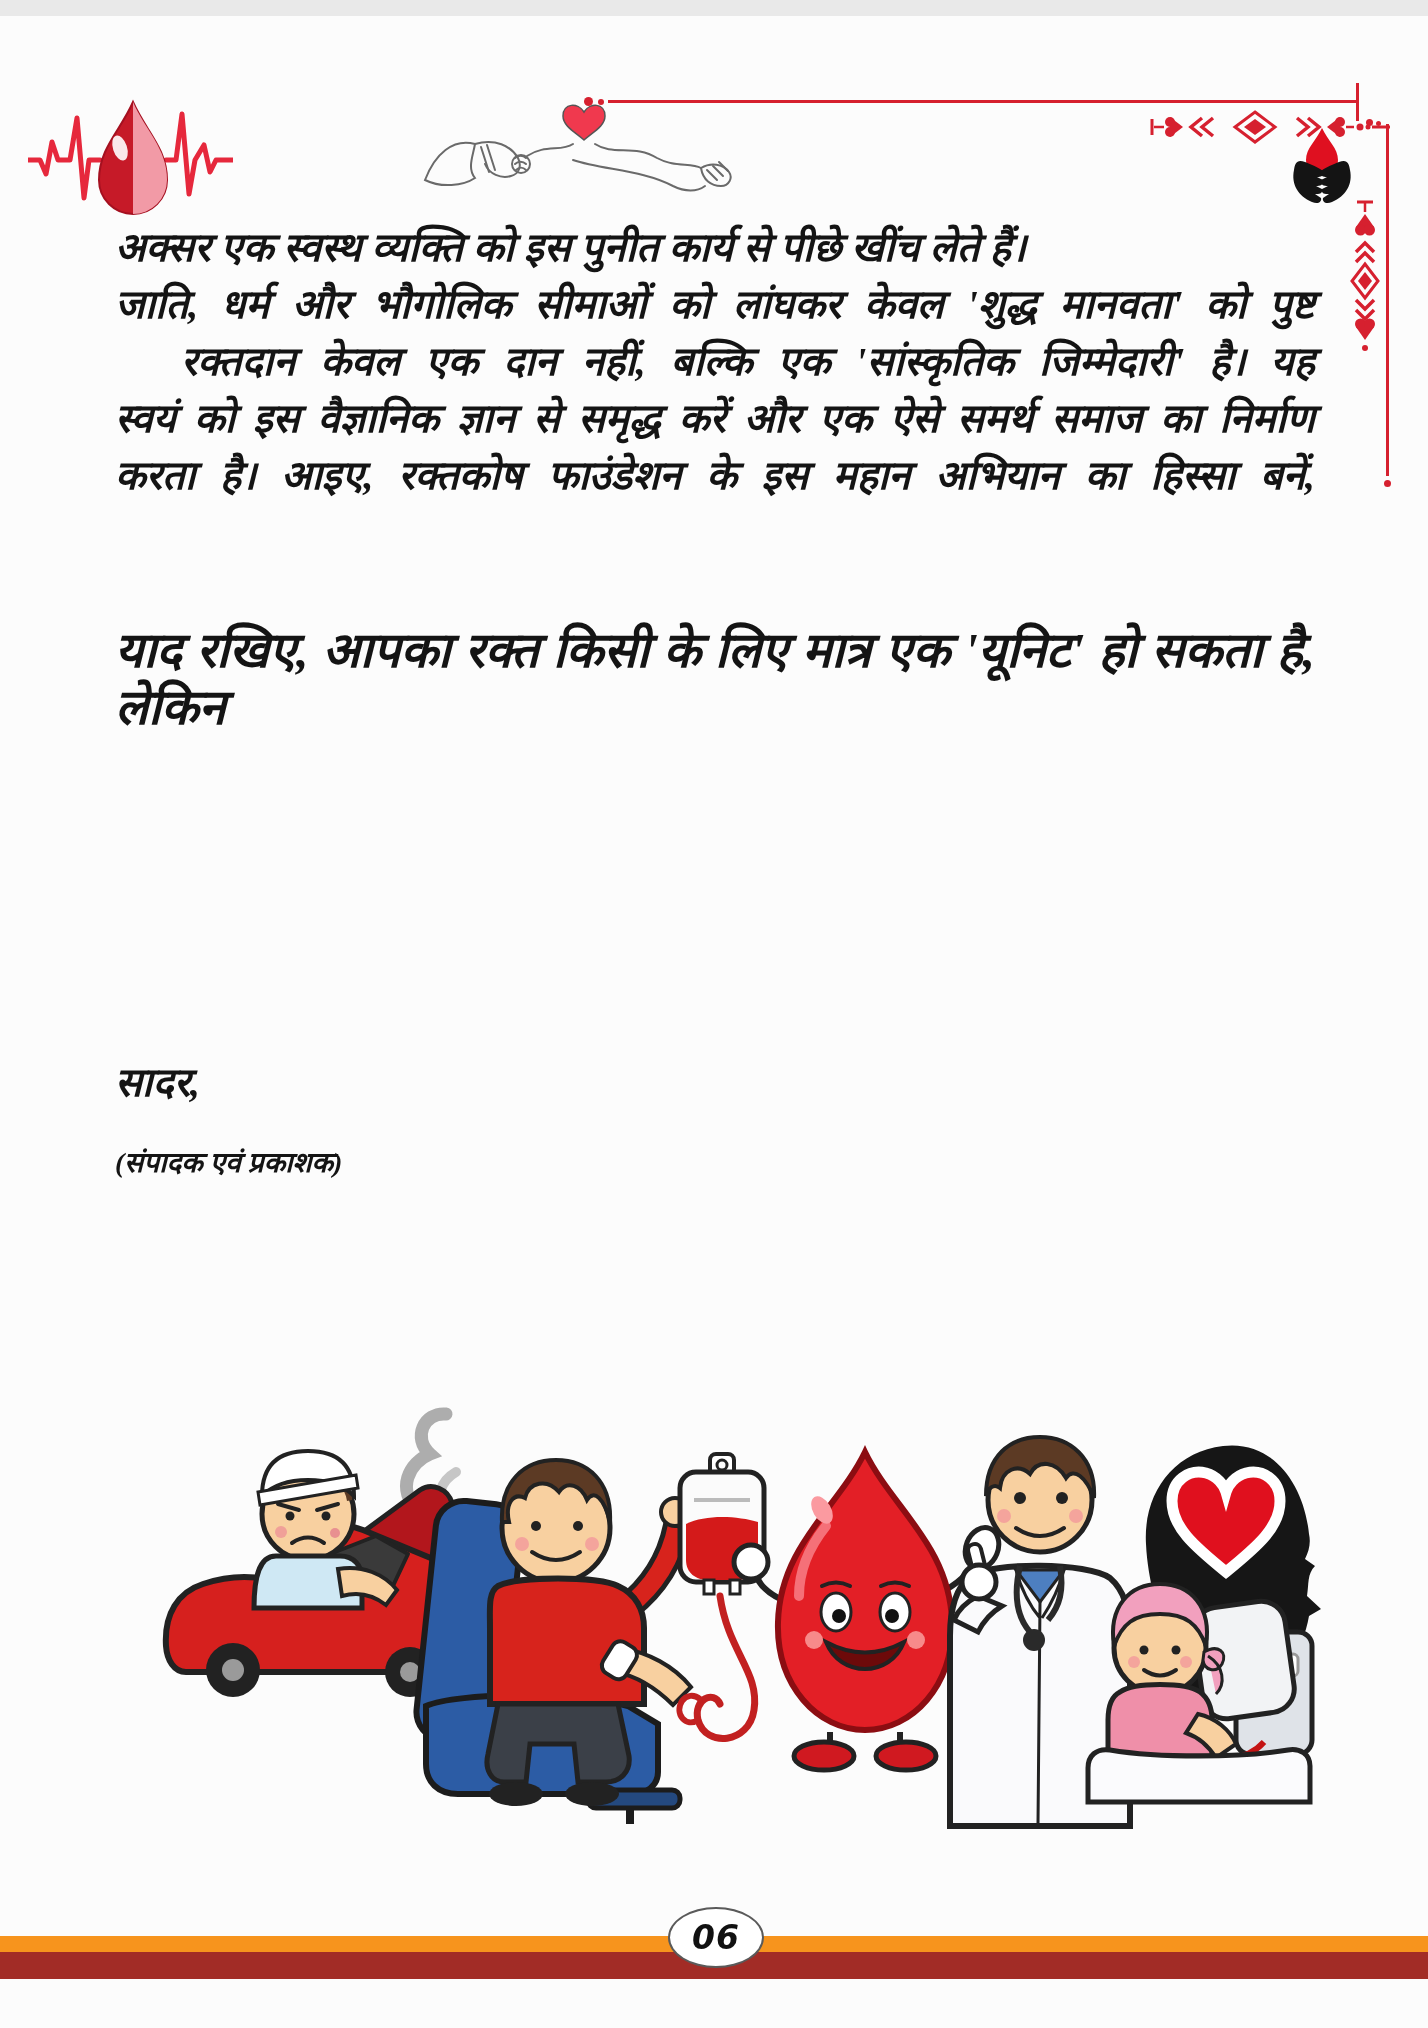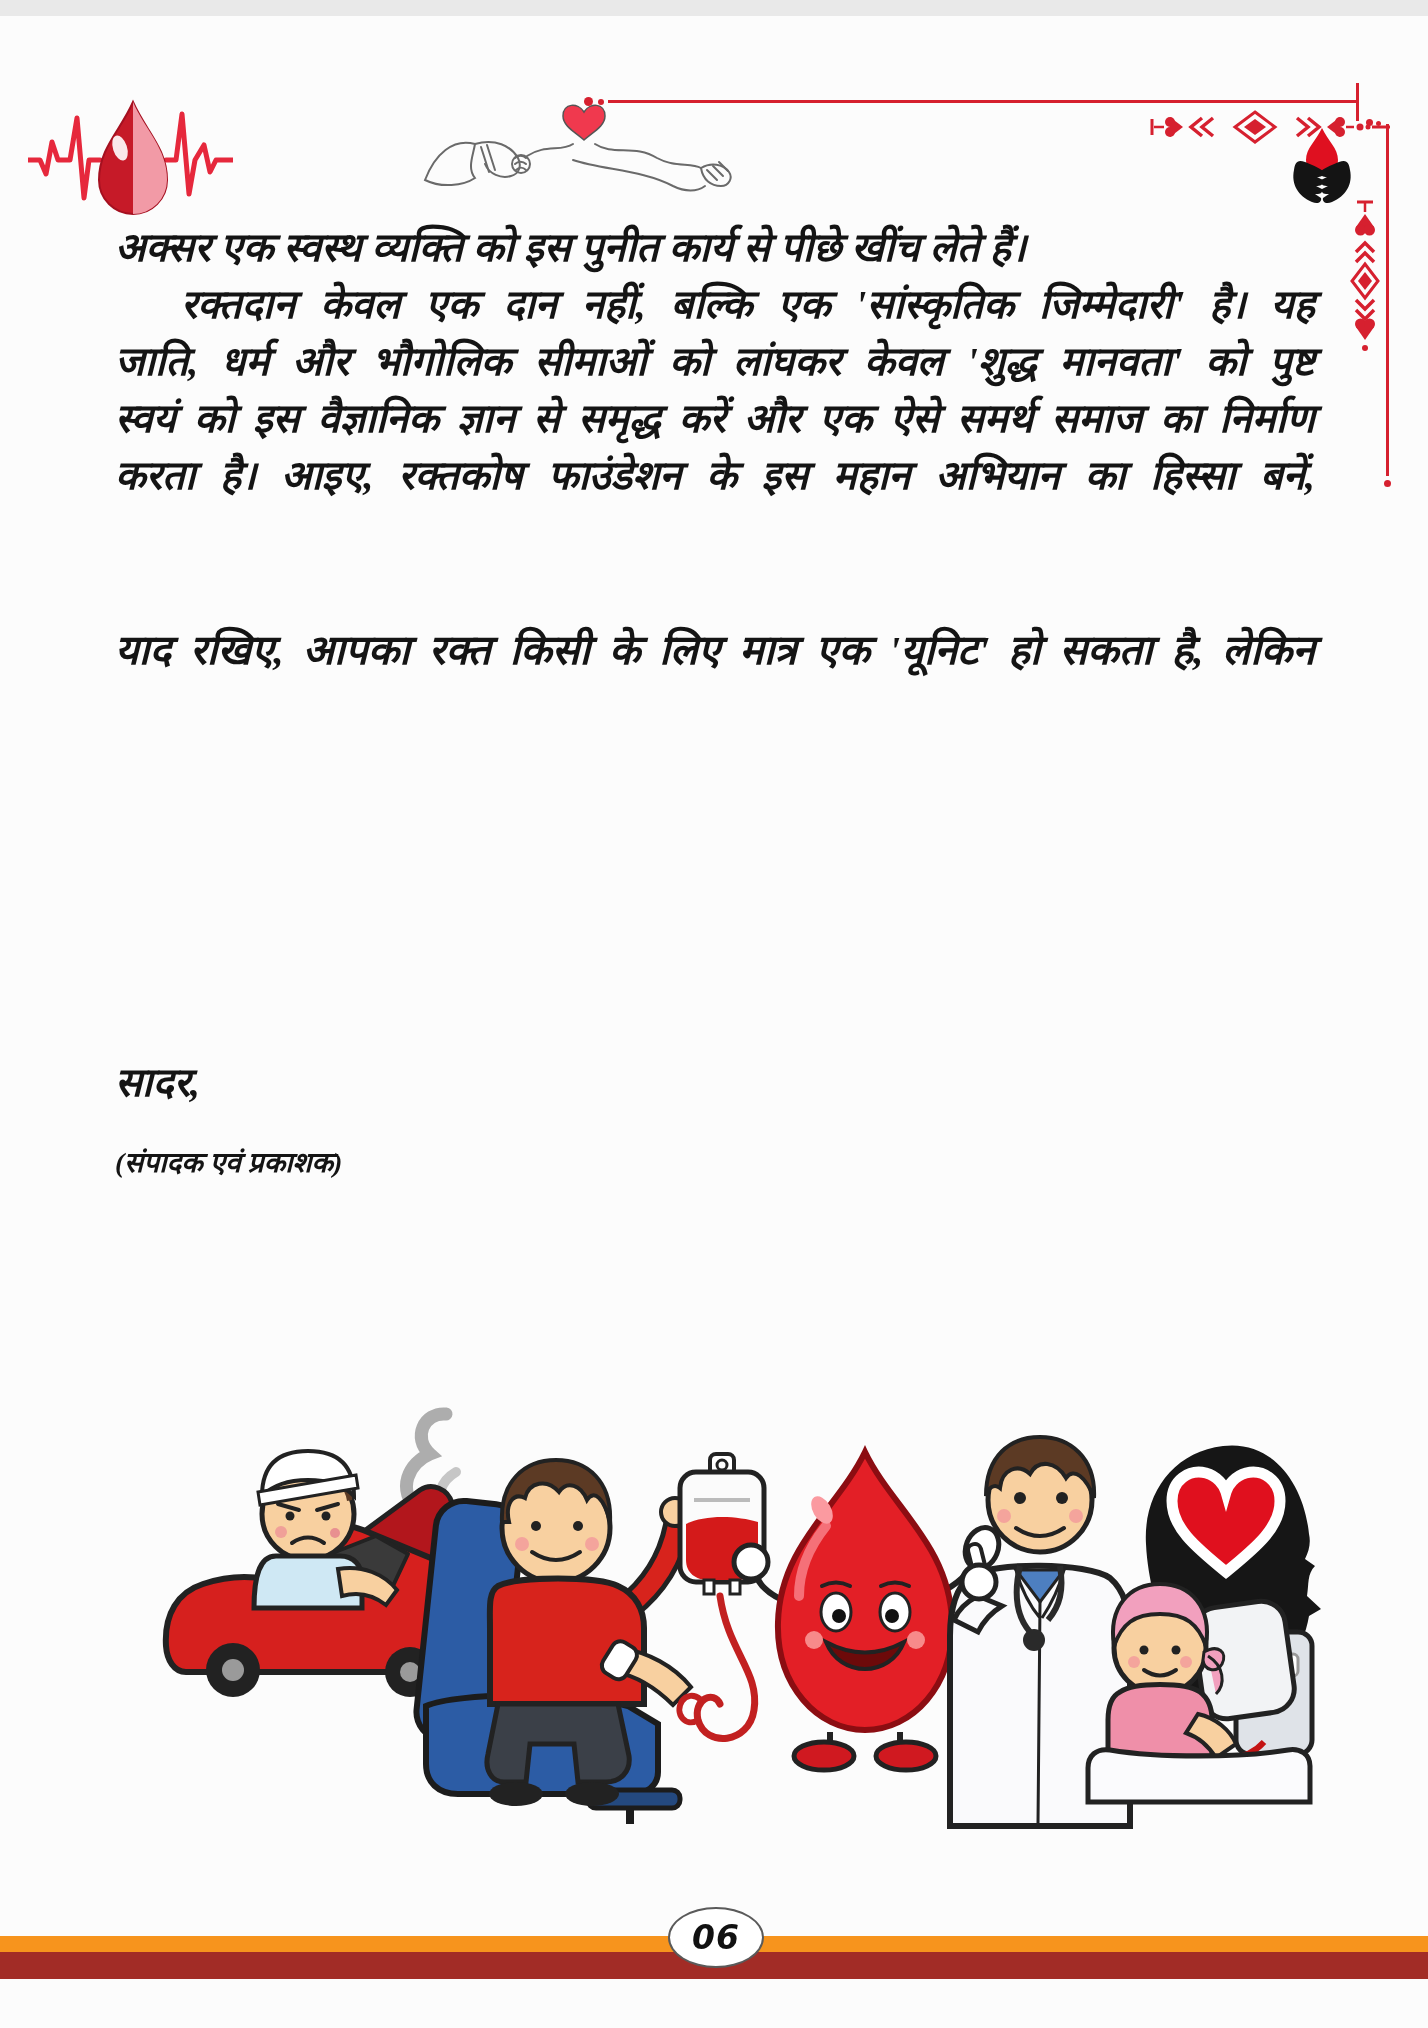--- a/index.html
+++ b/index.html
@@ -9,21 +9,21 @@
     font-family:"Liberation Serif","DejaVu Serif",serif;color:#141414;font-style:italic;
   }
   .abs{position:absolute;}
   .dot{position:absolute;background:#D6202F;border-radius:50%;}
   .rule{position:absolute;background:#D6202F;}
   
   .para{position:absolute;left:115px;width:1200px;}
   .p1{top:203px;}
   .p2{top:606px;}
   .line{font-size:40px;line-height:57px;font-weight:600;}
-  .p2 .line{font-weight:800;font-size:41px;}
+  .p2 .line{font-weight:800;font-size:49px;}
   .just{text-align:justify;text-align-last:justify;}
   .indent{padding-left:66px;}
   .sig{position:absolute;top:1042px;left:115px;width:1167px;text-align:left;}
   .sig .l1{font-size:40px;font-weight:700;line-height:50px;padding-right:118px;}
   .sig .l2{font-size:28px;font-weight:700;line-height:50px;margin-top:30px;}
   
   .bar-orange{position:absolute;left:0;top:1920px;width:1428px;height:16px;background:#F7941D;}
   .bar-maroon{position:absolute;left:0;top:1936px;width:1428px;height:27px;background:#A22C26;}
   .page-badge{
     position:absolute;left:668px;top:1891px;width:92px;height:57px;
@@ -115,22 +115,22 @@
       <path d="M9,110 L18,119 L27,110 M9,100 L18,109 L27,100" fill="none" stroke-width="3.5"></path>
       <circle cx="13.5" cy="124" r="5.5" stroke="none"></circle>
       <circle cx="22.5" cy="124" r="5.5" stroke="none"></circle>
       <path d="M9,127 L27,127 L18,140 Z" stroke="none"></path>
       <circle cx="18" cy="148" r="3" stroke="none"></circle>
     </g>
   </svg>
 
   <div class="para p1">
     <div class="line">अक्सर एक स्वस्थ व्यक्ति को इस पुनीत कार्य से पीछे खींच लेते हैं।</div>
+    <div class="line just">जाति, धर्म और भौगोलिक सीमाओं को लांघकर केवल 'शुद्ध मानवता' को पुष्ट</div>
     <div class="line just indent">रक्तदान केवल एक दान नहीं, बल्कि एक 'सांस्कृतिक जिम्मेदारी' है। यह</div>
-    <div class="line just">जाति, धर्म और भौगोलिक सीमाओं को लांघकर केवल 'शुद्ध मानवता' को पुष्ट</div>
     <div class="line just">स्वयं को इस वैज्ञानिक ज्ञान से समृद्ध करें और एक ऐसे समर्थ समाज का निर्माण</div>
     <div class="line just">करता है। आइए, रक्तकोष फाउंडेशन के इस महान अभियान का हिस्सा बनें,</div>
   </div>
 
   <div class="para p2">
     <div class="line just">याद रखिए, आपका रक्त किसी के लिए मात्र एक 'यूनिट' हो सकता है, लेकिन</div>
   </div>
 
   <div class="sig">
     <div class="l1">सादर,</div>

